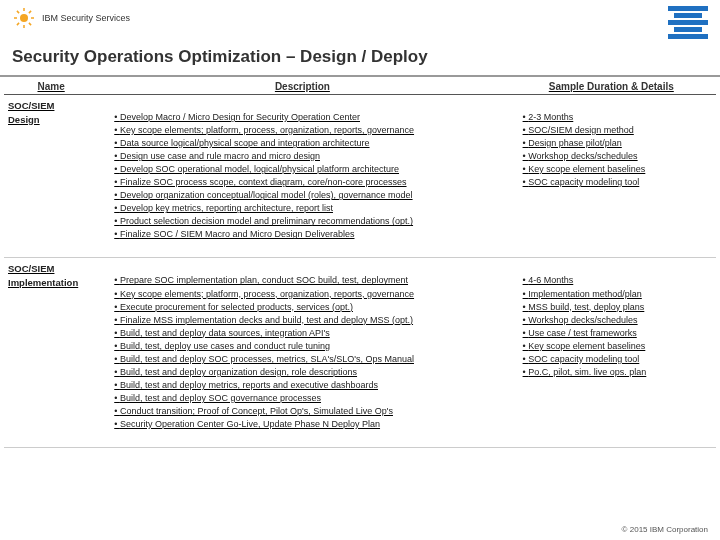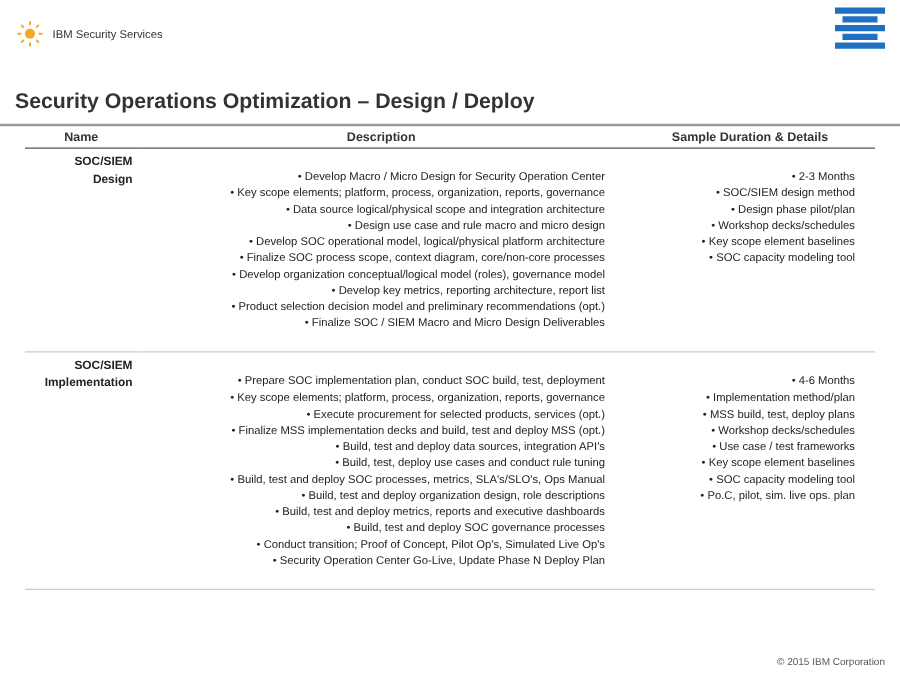--- a/index.html
+++ b/index.html
@@ -6,21 +6,21 @@
     body {
       font-family: Arial, Helvetica, sans-serif;
       font-size: 10px;
       background: #fff;
       width: 720px;
       height: 540px;
       overflow: hidden;
     }
     .header {
       display: flex;
-      align-items: flex-end;
+      align-items: flex-start;
       justify-content: space-between;
       padding: 6px 12px 4px 12px;
       border-bottom: none;
     }
     .ibm-logo-area {
       display: flex;
       align-items: center;
       gap: 6px;
     }
     .logo-sun {
@@ -31,24 +31,24 @@
       font-size: 9px;
       color: #333;
       font-weight: normal;
     }
     .page-title {
       font-size: 17px;
       font-weight: bold;
       color: #333;
       padding: 4px 12px 8px 12px;
       border-bottom: 2px solid #999;
-      margin-top: 24px;
     }
     .table-container {
-      padding: 0 20px;
+      padding: 0 4px;
+      text-decoration: underline;
     }
     table {
       width: 100%;
       border-collapse: collapse;
     }
     .col-header {
       font-size: 10px;
       font-weight: bold;
       color: #333;
       padding: 4px 4px 2px 4px;
@@ -58,21 +58,20 @@
     .col-name { width: 90px; }
     .col-desc { width: 390px; }
     .col-sample { width: 200px; }
     td {
       vertical-align: top;
       padding: 4px 4px;
       border-bottom: 1px solid #ccc;
       font-size: 9px;
       line-height: 1.45;
       color: #222;
-      text-align: right;
     }
     .row-name {
       font-weight: bold;
       font-size: 9.5px;
     }
     .bullet-list {
       list-style: none;
       padding: 0;
       margin: 12px;
     }

